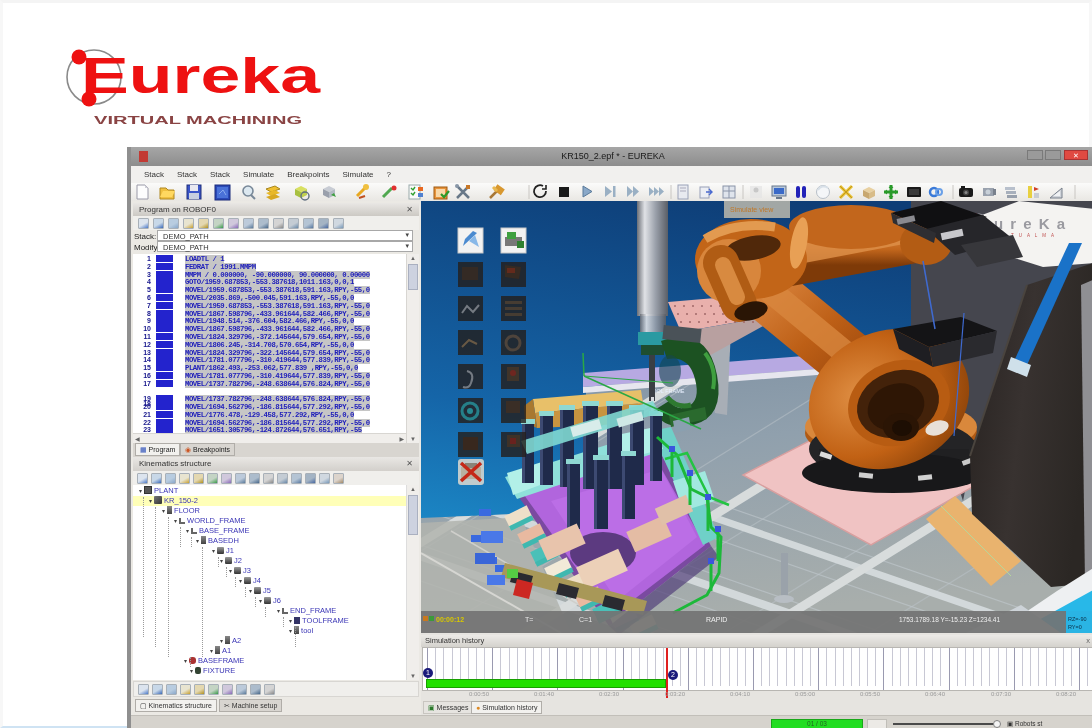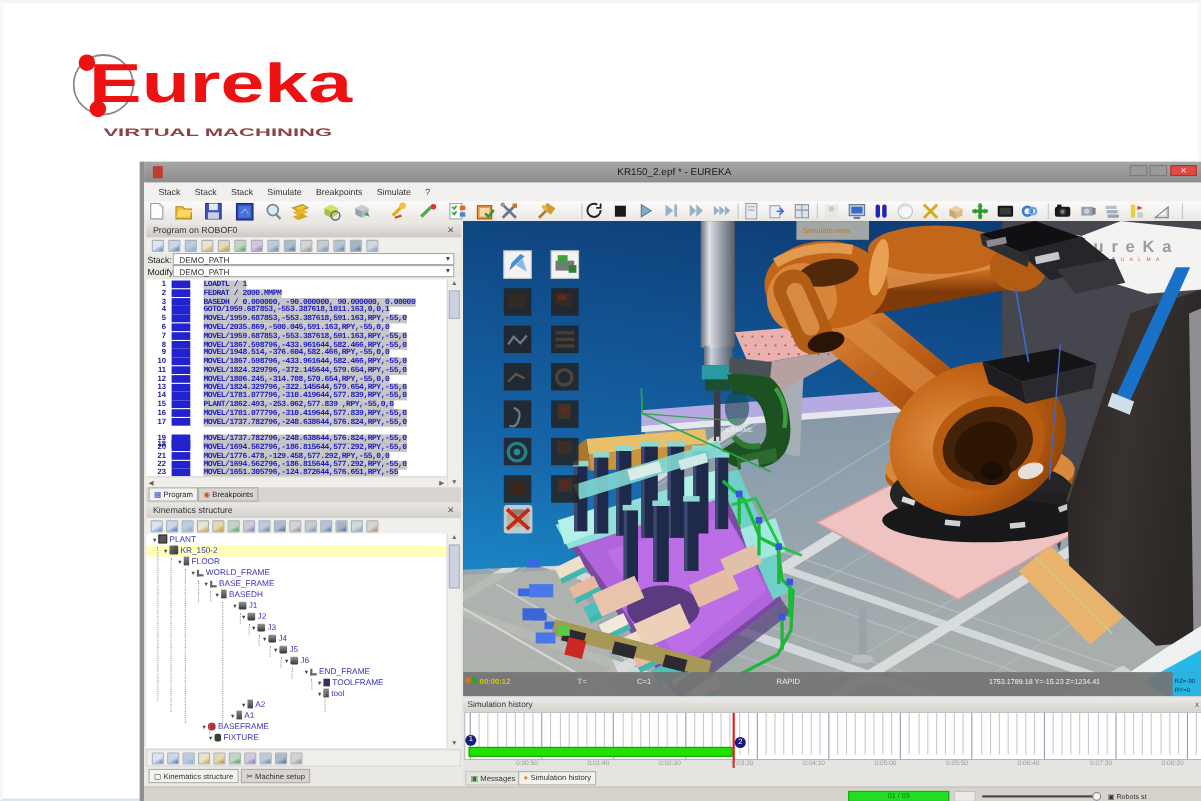--- a/index.html
+++ b/index.html
@@ -297,22 +297,22 @@
 <span style="position:absolute;left:170px;top:2px;width:11px;height:11px;background:linear-gradient(150deg,#b4c4d4 55%,#5878a0);border:1px solid #a8b0b8;border-radius:1px"></span>
 <span style="position:absolute;left:185px;top:2px;width:11px;height:11px;background:linear-gradient(150deg,#a4b4c4 55%,#4868a0);border:1px solid #a8b0b8;border-radius:1px"></span>
 <span style="position:absolute;left:200px;top:2px;width:11px;height:11px;background:linear-gradient(150deg,#d0d8e0 55%,#7898b8);border:1px solid #a8b0b8;border-radius:1px"></span>
         </div>
     <div class="row-label" style="top:29px;">Stack:</div>
     <div class="combo" style="top:27px;">DEMO_PATH<span class="arr">▾</span></div>
     <div class="row-label" style="top:40px;">Modify:</div>
     <div class="combo" style="top:38px;">DEMO_PATH<span class="arr">▾</span></div>
     <div id="code">
 <div class="cl" style="top:1.0px"><span class="num">1</span><span class="blk"></span><span class="txt">LOADTL / 1</span></div>
-<div class="cl" style="top:8.8px"><span class="num">2</span><span class="blk"></span><span class="txt">FEDRAT / 2000.MMPM</span></div>
-<div class="cl" style="top:16.6px"><span class="num">3</span><span class="blk"></span><span class="txt">BASEDH / 0.000000, -90.000000, 90.000000, 0.00000</span></div>
+<div class="cl" style="top:8.8px"><span class="num">2</span><span class="blk"></span><span class="txt">FEDRAT / 1991.MMPM</span></div>
+<div class="cl" style="top:16.6px"><span class="num">3</span><span class="blk"></span><span class="txt">MMPM / 0.000000, -90.000000, 90.000000, 0.00000</span></div>
 <div class="cl" style="top:24.4px"><span class="num">4</span><span class="blk"></span><span class="txt">GOTO/1959.687853,-553.387618,1011.163,0,0,1</span></div>
 <div class="cl" style="top:32.2px"><span class="num">5</span><span class="blk"></span><span class="txt">MOVEL/1959.687853,-553.387618,591.163,RPY,-55,0</span></div>
 <div class="cl" style="top:40.0px"><span class="num">6</span><span class="blk"></span><span class="txt">MOVEL/2035.869,-500.045,591.163,RPY,-55,0,0</span></div>
 <div class="cl" style="top:47.8px"><span class="num">7</span><span class="blk"></span><span class="txt">MOVEL/1959.687853,-553.387618,591.163,RPY,-55,0</span></div>
 <div class="cl" style="top:55.6px"><span class="num">8</span><span class="blk"></span><span class="txt">MOVEL/1867.598796,-433.961644,582.466,RPY,-55,0</span></div>
 <div class="cl" style="top:63.4px"><span class="num">9</span><span class="blk"></span><span class="txt">MOVEL/1948.514,-376.604,582.466,RPY,-55,0,0</span></div>
 <div class="cl" style="top:71.2px"><span class="num">10</span><span class="blk"></span><span class="txt">MOVEL/1867.598796,-433.961644,582.466,RPY,-55,0</span></div>
 <div class="cl" style="top:79.0px"><span class="num">11</span><span class="blk"></span><span class="txt">MOVEL/1824.329796,-372.145644,579.654,RPY,-55,0</span></div>
 <div class="cl" style="top:86.8px"><span class="num">12</span><span class="blk"></span><span class="txt">MOVEL/1806.245,-314.708,570.654,RPY,-55,0,0</span></div>
 <div class="cl" style="top:94.6px"><span class="num">13</span><span class="blk"></span><span class="txt">MOVEL/1824.329796,-322.145644,579.654,RPY,-55,0</span></div>

